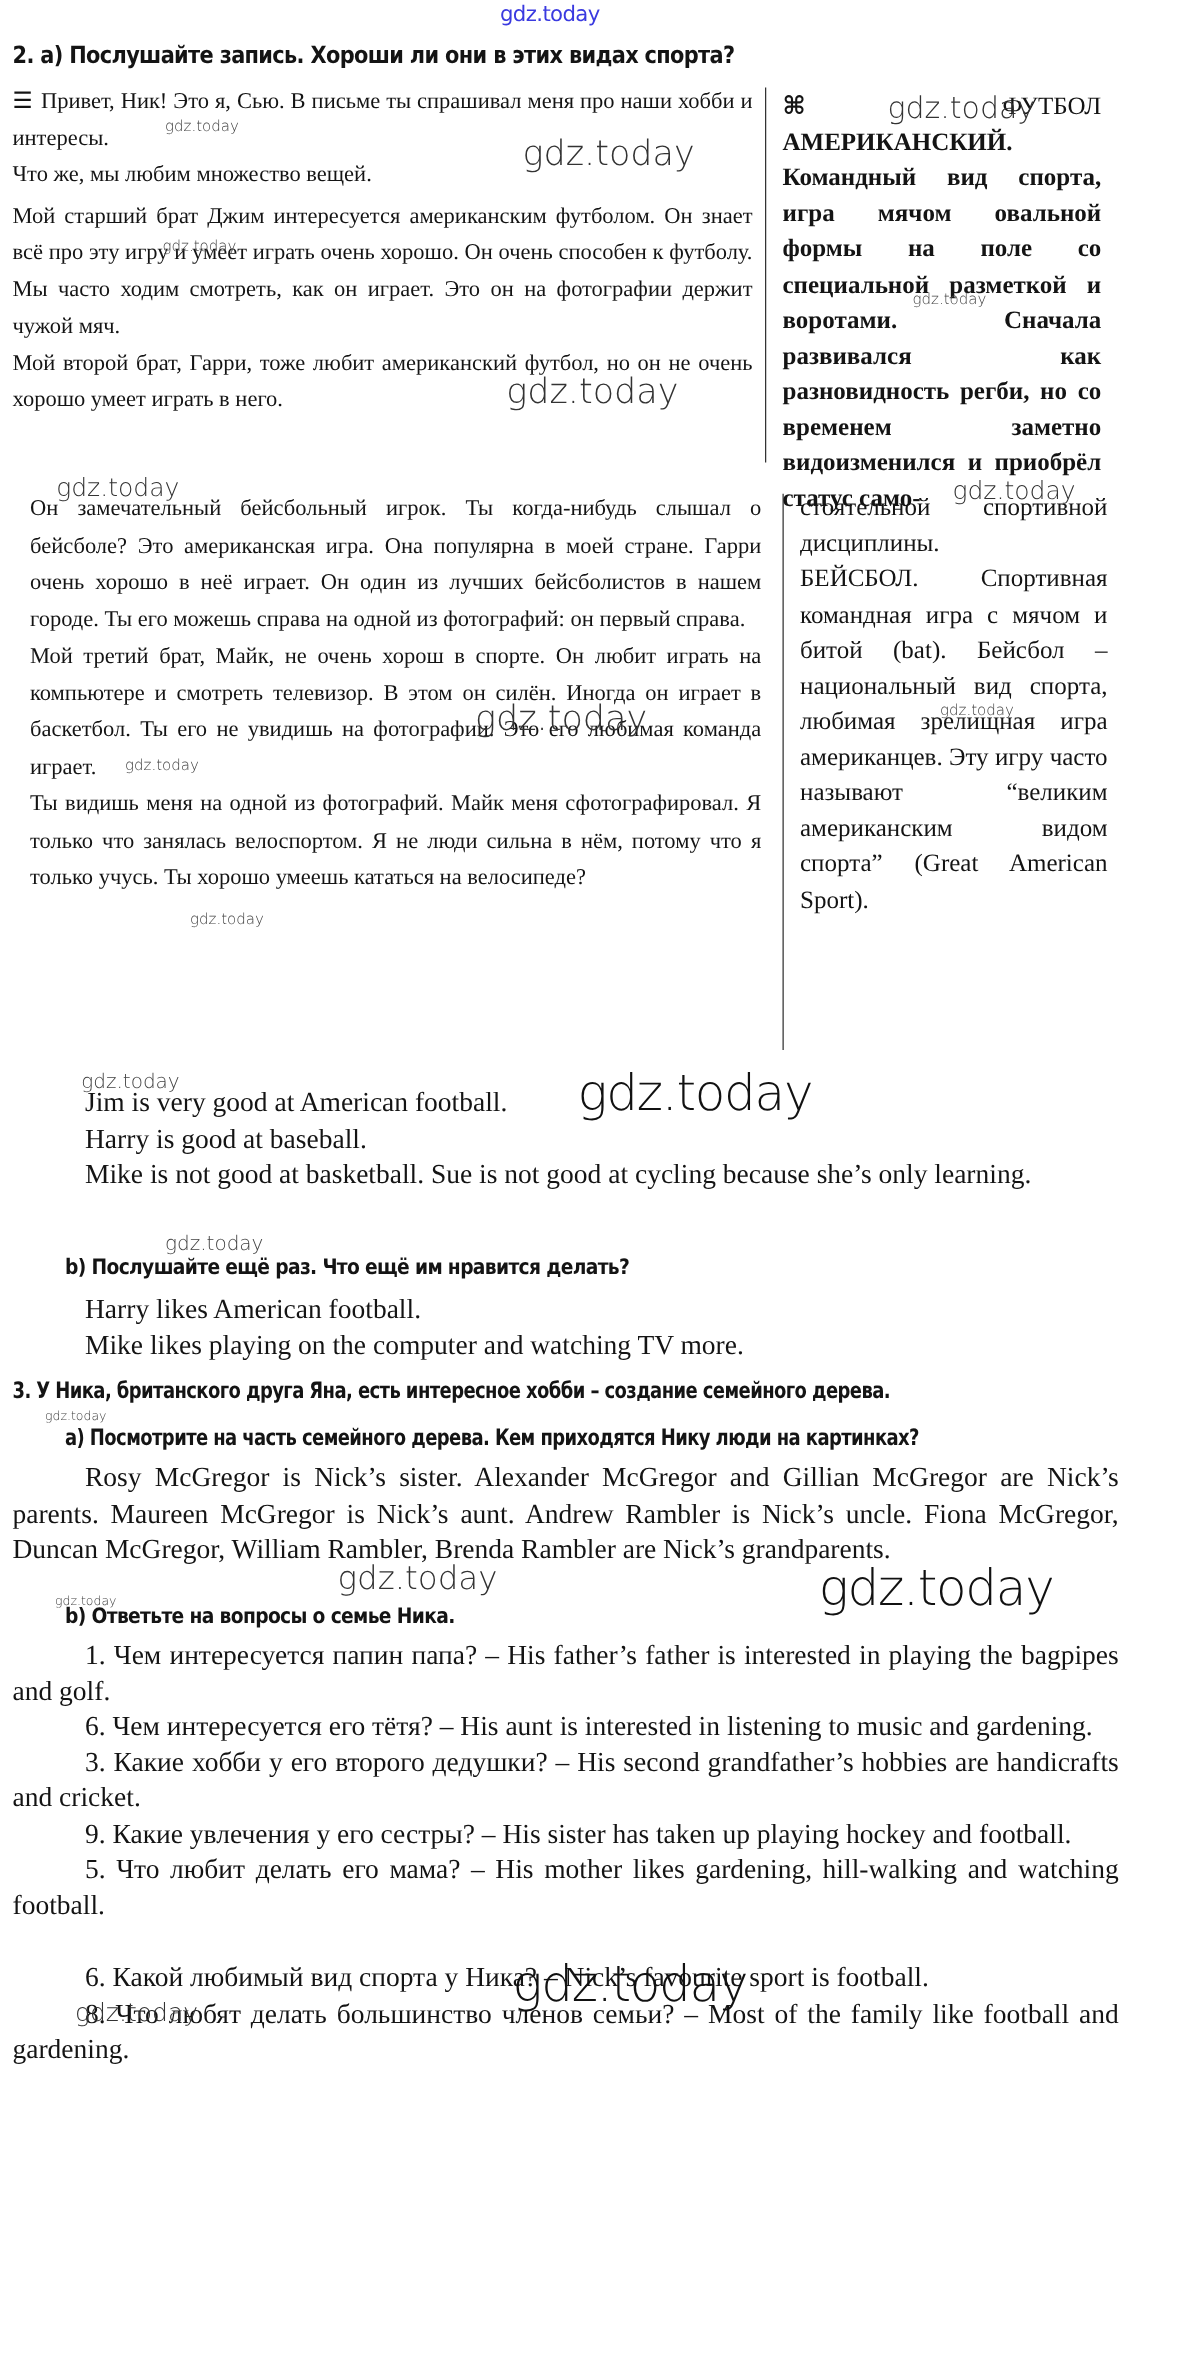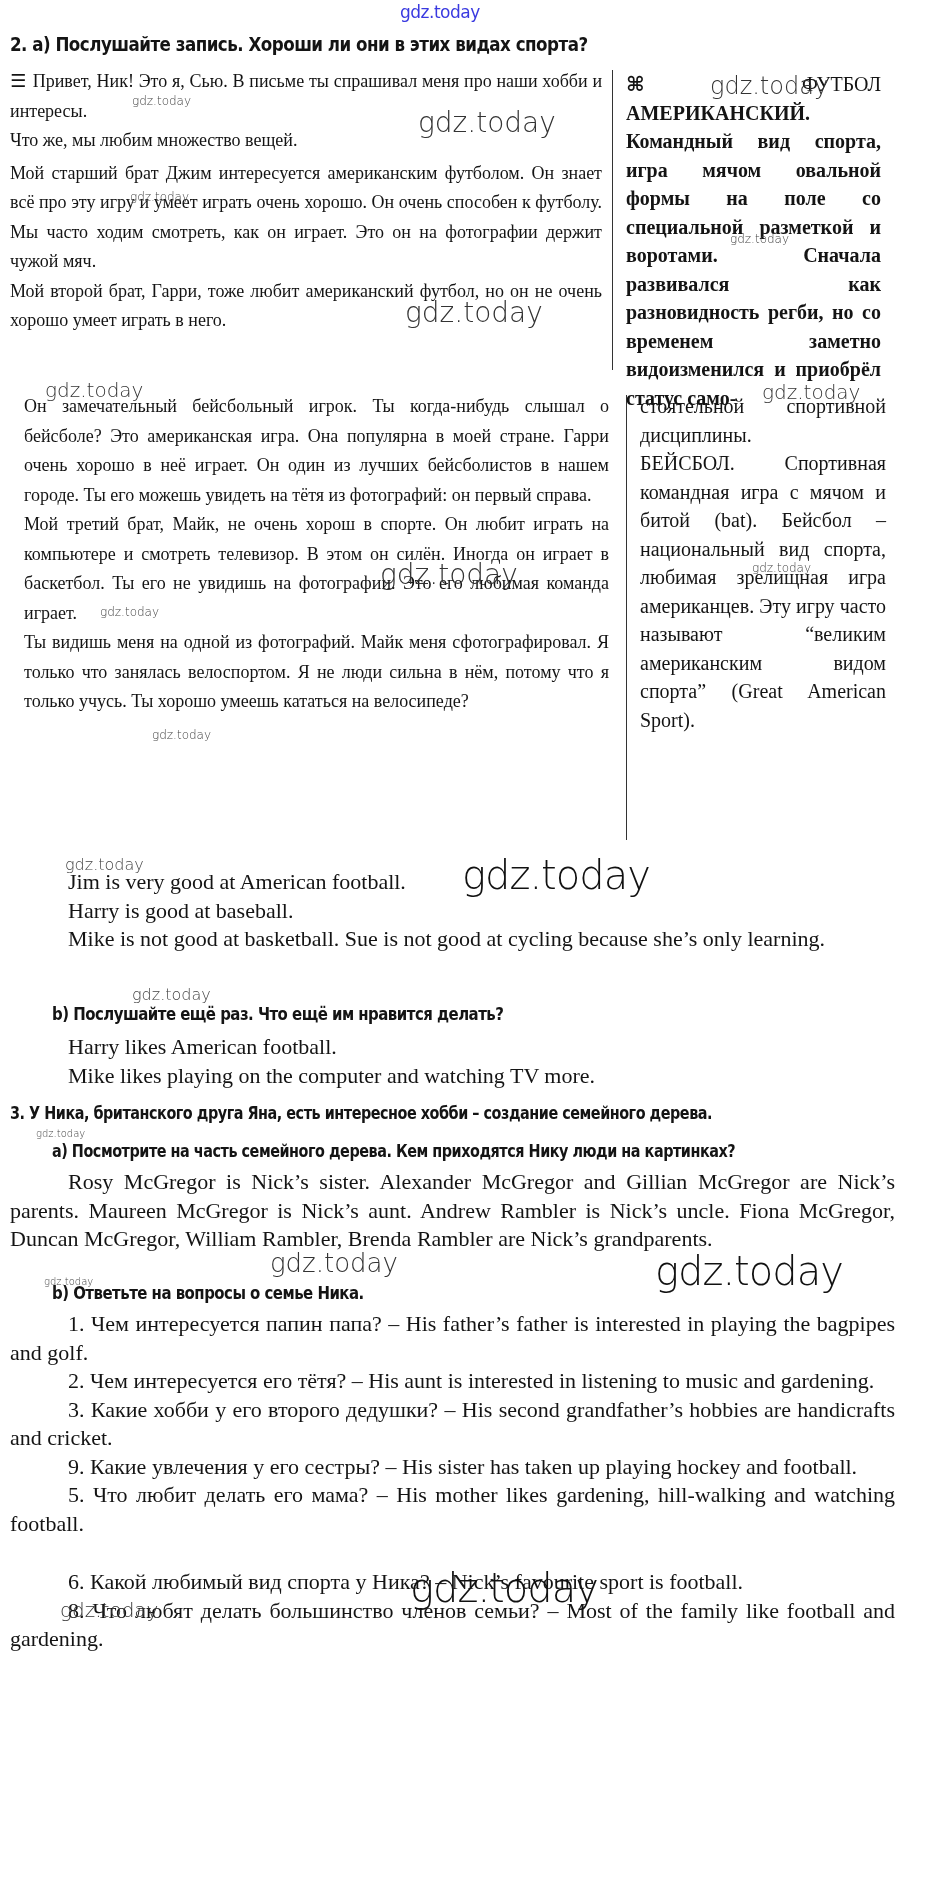--- a/index.html
+++ b/index.html
@@ -46,21 +46,21 @@
 
 <div class="side">
   <p><span class="icon-sym">⌘ </span><span style="font-weight:normal">ФУТБОЛ</span> <span>АМЕРИКАНСКИЙ. Командный вид спорта, игра мячом овальной формы на поле со специальной разметкой и воротами. Сначала развивался как разновидность регби, но со временем заметно видоизменился и приобрёл статус само-</span></p>
 </div>
 <div class="side2">
   <p>стоятельной спортивной дисциплины.</p>
   <p>БЕЙСБОЛ. Спортивная командная игра с мячом и битой (bat). Бейсбол – национальный вид спорта, любимая зрелищная игра американцев. Эту игру часто называют “великим американским видом спорта” (Great American Sport).</p>
 </div>
 
 <div class="col-left" style="left:24px; top:392px; width:585px;">
-  <p>Он замечательный бейсбольный игрок. Ты когда-нибудь слышал о бейсболе? Это американская игра. Она популярна в моей стране. Гарри очень хорошо в неё играет. Он один из лучших бейсболистов в нашем городе. Ты его можешь увидеть на тётя из фотографий: он первый справа.</p>
+  <p>Он замечательный бейсбольный игрок. Ты когда-нибудь слышал о бейсболе? Это американская игра. Она популярна в моей стране. Гарри очень хорошо в неё играет. Он один из лучших бейсболистов в нашем городе. Ты его можешь справа на одной из фотографий: он первый справа.</p>
   <p>Мой третий брат, Майк, не очень хорош в спорте. Он любит играть на компьютере и смотреть телевизор. В этом он силён. Иногда он играет в баскетбол. Ты его не увидишь на фотографии. Это его любимая команда играет.</p>
   <p>Ты видишь меня на одной из фотографий. Майк меня сфотографировал. Я только что занялась велоспортом. Я не люди сильна в нём, потому что я только учусь. Ты хорошо умеешь кататься на велосипеде?</p>
 </div>
 
 <div class="eng" style="top:868px;">
   <p class="ind" style="text-indent:58px">Jim is very good at American football.</p>
   <p class="ind" style="text-indent:58px">Harry is good at baseball.</p>
   <p class="ind" style="text-indent:58px">Mike is not good at basketball. Sue is not good at cycling because she’s only learning.</p>
 </div>
 
@@ -75,21 +75,21 @@
 <div class="heading" style="position:absolute; left:52px; top:1140px; font-size:18px; transform:scaleX(0.8);">а) Посмотрите на часть семейного дерева. Кем приходятся Нику люди на картинках?</div>
 
 <div class="eng" style="top:1168px;">
   <p style="text-indent:58px">Rosy McGregor is Nick’s sister. Alexander McGregor and Gillian McGregor are Nick’s parents. Maureen McGregor is Nick’s aunt. Andrew Rambler is Nick’s uncle. Fiona McGregor, Duncan McGregor, William Rambler, Brenda Rambler are Nick’s grandparents.</p>
 </div>
 
 <div class="heading" style="position:absolute; left:52px; top:1283px;">b) Ответьте на вопросы о семье Ника.</div>
 
 <div class="eng qa" style="top:1310px;">
   <p style="text-indent:58px">1. Чем интересуется папин папа? – His father’s father is interested in playing the bagpipes and golf.</p>
-  <p style="text-indent:58px">2. Чем интересуется его тётя? – His aunt is interested in listening to music and gardening.</p>
+  <p style="text-indent:58px">6. Чем интересуется его тётя? – His aunt is interested in listening to music and gardening.</p>
   <p style="text-indent:58px">3. Какие хобби у его второго дедушки? – His second grandfather’s hobbies are handicrafts and cricket.</p>
   <p style="text-indent:58px">9. Какие увлечения у его сестры? – His sister has taken up playing hockey and football.</p>
   <p style="text-indent:58px">5. Что любит делать его мама? – His mother likes gardening, hill-walking and watching football.</p>
   <p style="text-indent:58px; margin-top:30px">6. Какой любимый вид спорта у Ника? – Nick’s favourite sport is football.</p>
   <p style="text-indent:58px">8. Что любят делать большинство членов семьи? – Most of the family like football and gardening.</p>
 </div>
 
 <div class="wm s" style="left:132px; top:94px;">gdz.today</div>
 <div class="wm m" style="left:418px; top:106px; font-size:28px;">gdz.today</div>
 <div class="wm m" style="left:710px; top:72px; font-size:24px;">gdz.today</div>

